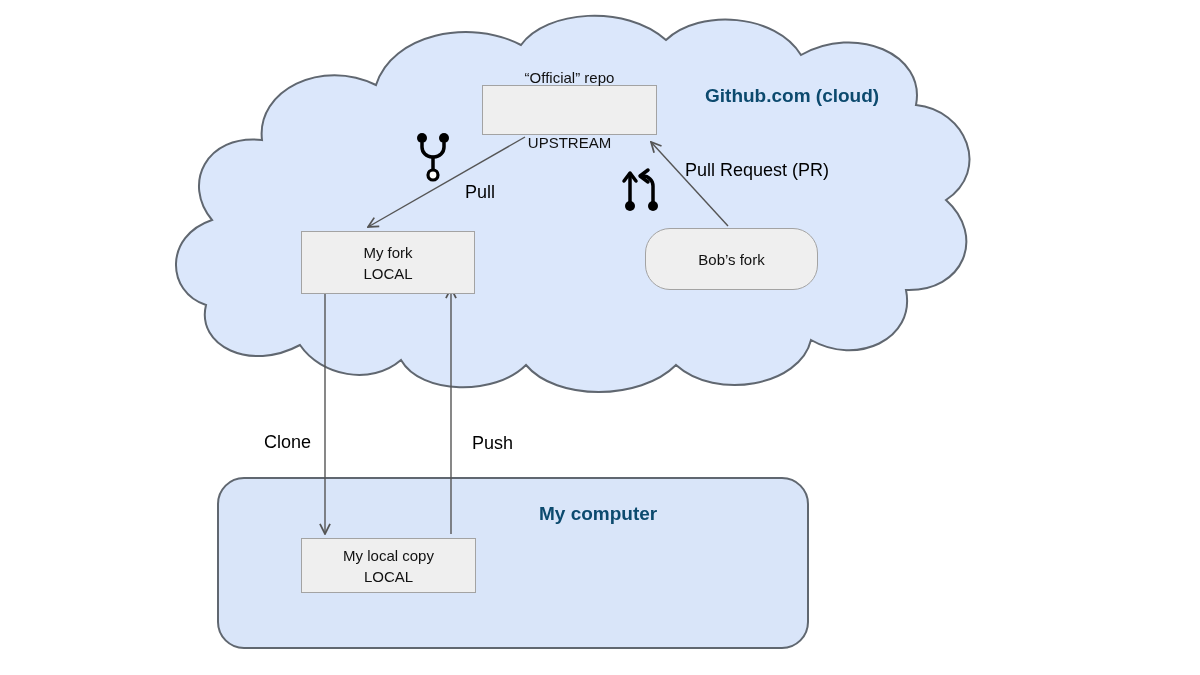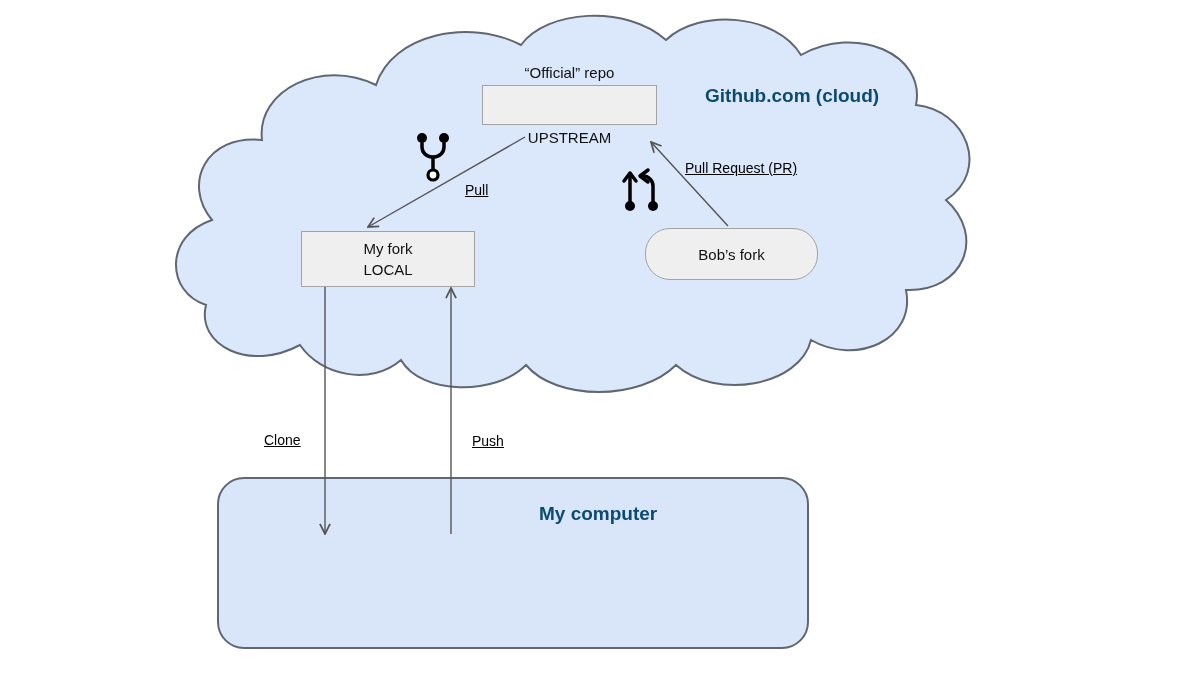--- a/index.html
+++ b/index.html
@@ -29,30 +29,29 @@
   .box span{display:block;}
   .big-label{
     position:absolute;
     font-size:19px;
     font-weight:700;
     color:#0c4a6e;
     white-space:nowrap;
   }
   .edge-label{
     position:absolute;
-    font-size:14px;
+    font-size:18px;
     font-weight:400;
     color:#000;
     white-space:nowrap;
-    text-decoration:underline;
   }
   
-  #upstream-box{left:482px;top:85px;width:175px;height:40px;gap:44px;}
-  #origin-box{left:301px;top:231px;width:174px;height:56px;}
-  #bobs-fork-box{left:645px;top:228px;width:173px;height:52px;border-radius:25px;}
+  #upstream-box{left:482px;top:85px;width:175px;height:50px;gap:44px;}
+  #origin-box{left:301px;top:231px;width:174px;height:63px;}
+  #bobs-fork-box{left:645px;top:228px;width:173px;height:62px;border-radius:25px;}
   #local-box{left:301px;top:538px;width:175px;height:55px;}
   
   #github-label{left:705px;top:85px;}
   #computer-label{left:539px;top:503px;}
   #fork-label{left:465px;top:182px;}
   #pr-label{left:685px;top:160px;}
   #clone-label{left:252px;top:432px;margin-left:12px;}
   #push-label{left:472px;top:433px;}
 </style>
 </head>
@@ -119,20 +118,24 @@
 
   <div class="box" id="origin-box">
     <span>My fork</span>
     <span>LOCAL</span>
   </div>
 
   <div class="box" id="bobs-fork-box">
     <span>Bob’s fork</span>
   </div>
 
+  <div class="box" id="local-box">
+    <span>My local copy</span>
+    <span>LOCAL</span>
+  </div>
 
   <div class="big-label" id="github-label">Github.com (cloud)</div>
   <div class="big-label" id="computer-label">My computer</div>
 
   <div class="edge-label" id="fork-label">Pull</div>
   <div class="edge-label" id="pr-label">Pull Request (PR)</div>
   <div class="edge-label" id="clone-label">Clone</div>
   <div class="edge-label" id="push-label">Push</div>
 
 </div>

